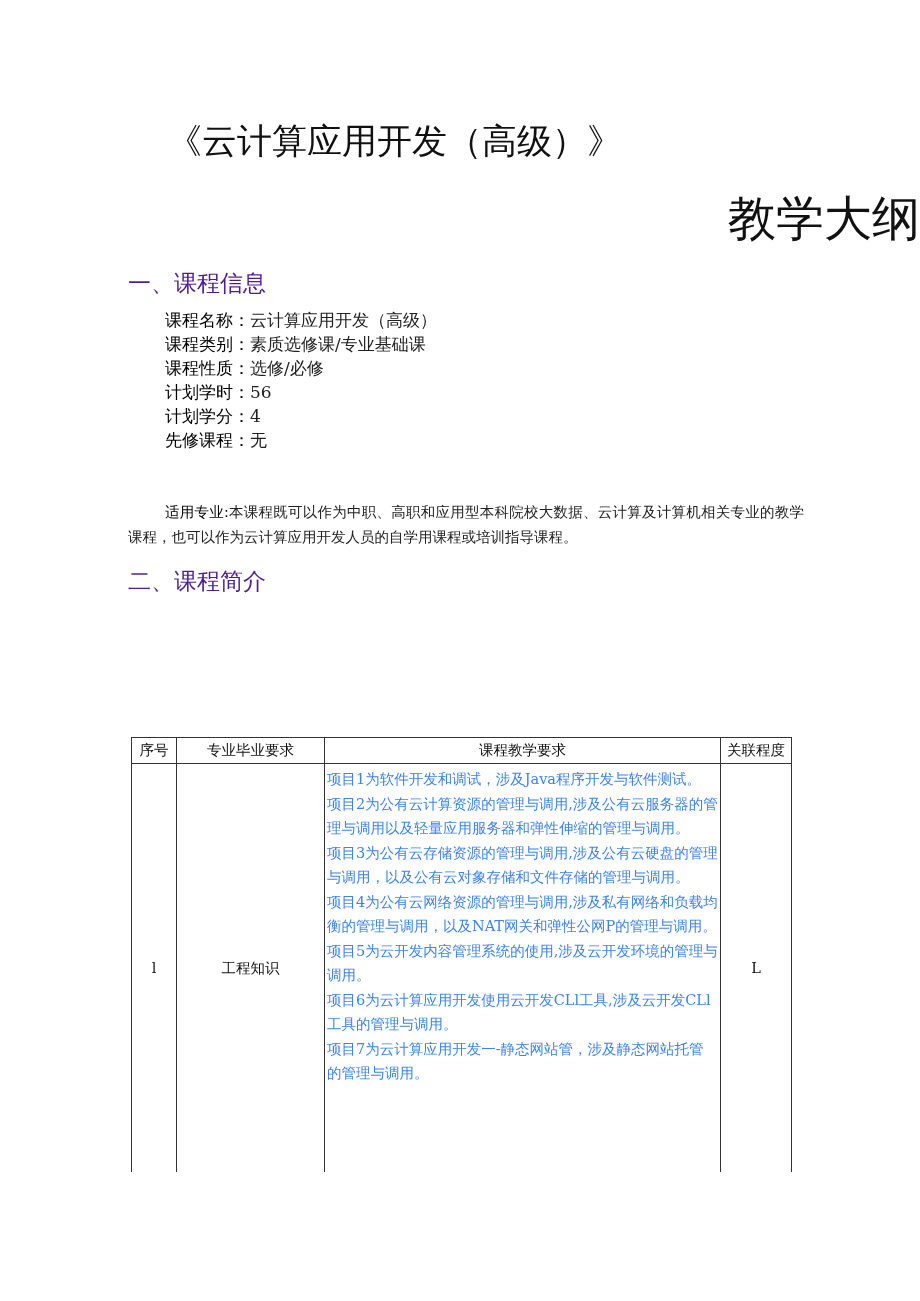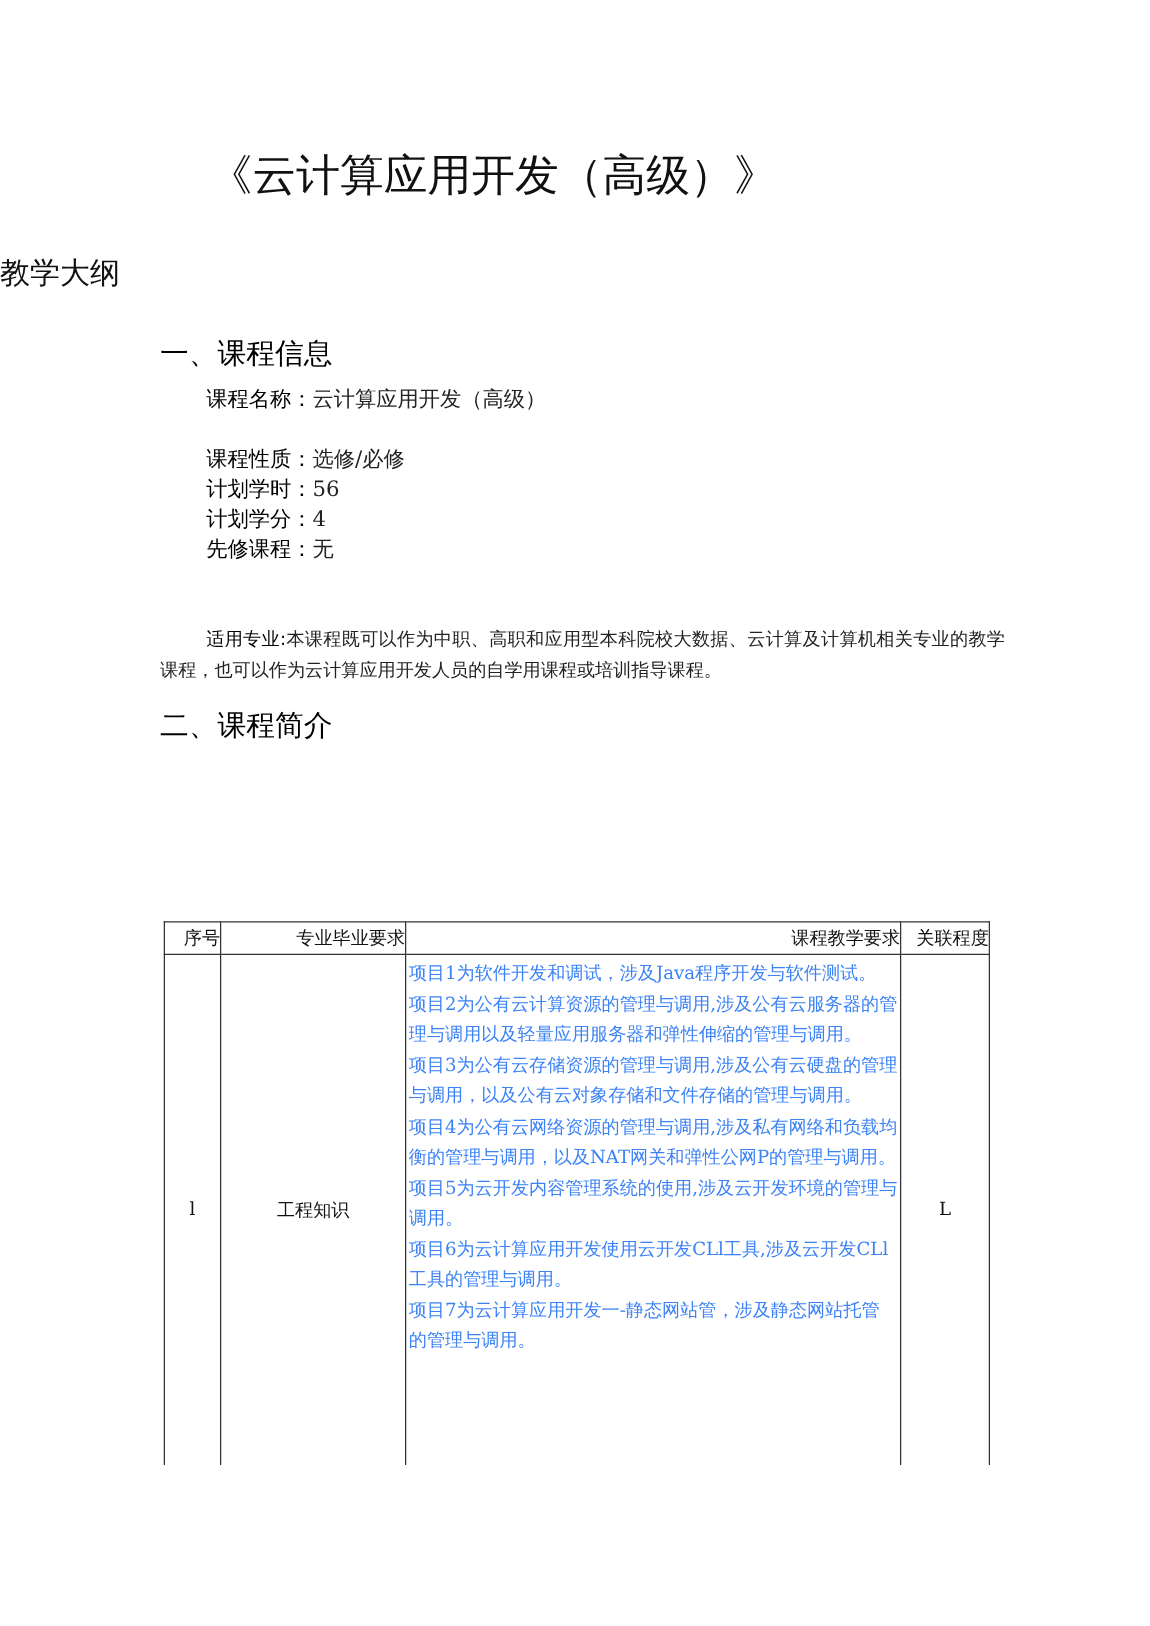--- a/index.html
+++ b/index.html
@@ -28,33 +28,33 @@
       font-family: "DejaVu Sans", "Liberation Sans", sans-serif;
       font-size: 35px;
       line-height: 46px;
       color: #111;
       letter-spacing: 0px;
     }
     .title-sub {
       position: absolute;
       left: 0; width: 920px;
       top: 194px;
-      text-align: left;
+      text-align: right;
       font-family: "DejaVu Sans", "Liberation Sans", sans-serif;
-      font-size: 24px;
+      font-size: 48px;
       line-height: 48px;
       color: #111;
     }
     .section-heading {
       position: absolute;
       left: 128px;
       font-family: "DejaVu Sans", "Liberation Sans", sans-serif;
       font-size: 23px;
       line-height: 30px;
-      color: #000000;
+      color: #4c1d95;
     }
     .info-line {
       position: absolute;
       left: 165px;
       font-size: 17px;
       line-height: 24px;
       white-space: nowrap;
     }
     .info-label {
       font-family: "DejaVu Sans", "Liberation Sans", sans-serif;
@@ -91,21 +91,21 @@
       padding: 0;
       color: #111;
     }
     table.req thead th {
       border-top: 1px solid #333;
       border-bottom: 1px solid #333;
       height: 25px;
       font-family: Liberation Mono, monospace;
       font-weight: normal;
       font-size: 14.5px;
-      text-align: right;
+      text-align: center;
       vertical-align: middle;
     }
     table.req tbody td {
       border-bottom: none;
       vertical-align: middle;
       text-align: center;
       font-family: "DejaVu Serif", "Liberation Serif", serif;
     }
     table.req tbody td.req-text {
       text-align: left;
@@ -124,20 +124,23 @@
 
 <div class="page">
 
   <div class="title-main">《云计算应用开发（高级）》</div>
   <div class="title-sub">教学大纲</div>
 
   <div class="section-heading" style="top:268px;">一、课程信息</div>
 
   <div class="info-line" style="top:308px;">
     <span class="info-label">课程名称：</span><span class="info-value">云计算应用开发（高级）</span>
+  </div>
+  <div class="info-line" style="top:332px;">
+    <span class="info-label">课程类别：</span><span class="info-value">素质选修课/专业基础课</span>
   </div>
   <div class="info-line" style="top:356px;">
     <span class="info-label">课程性质：</span><span class="info-value">选修/必修</span>
   </div>
   <div class="info-line" style="top:380px;">
     <span class="info-label">计划学时：</span><span class="info-value">56</span>
   </div>
   <div class="info-line" style="top:404px;">
     <span class="info-label">计划学分：</span><span class="info-value">4</span>
   </div>

